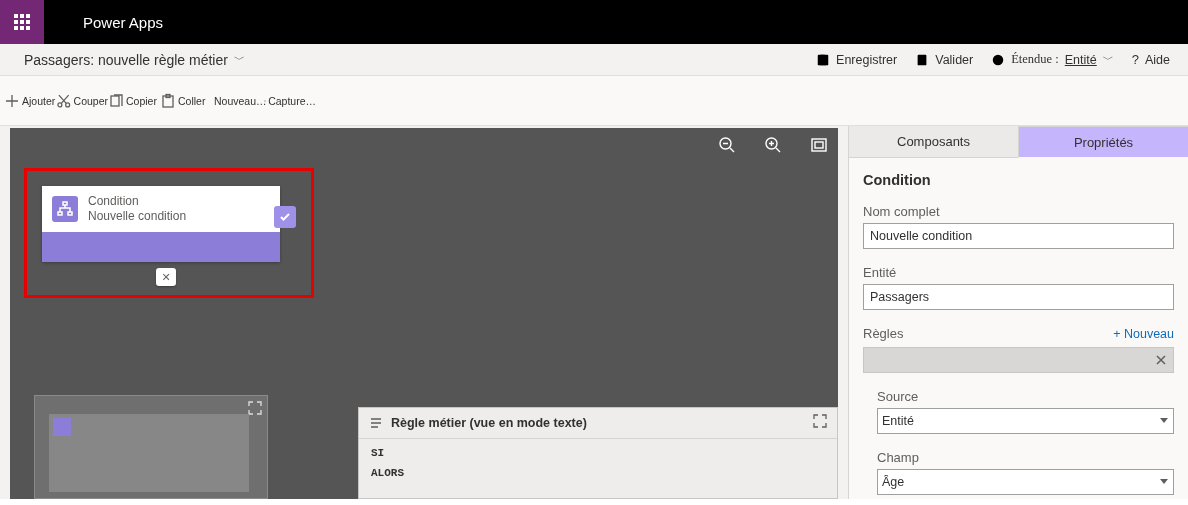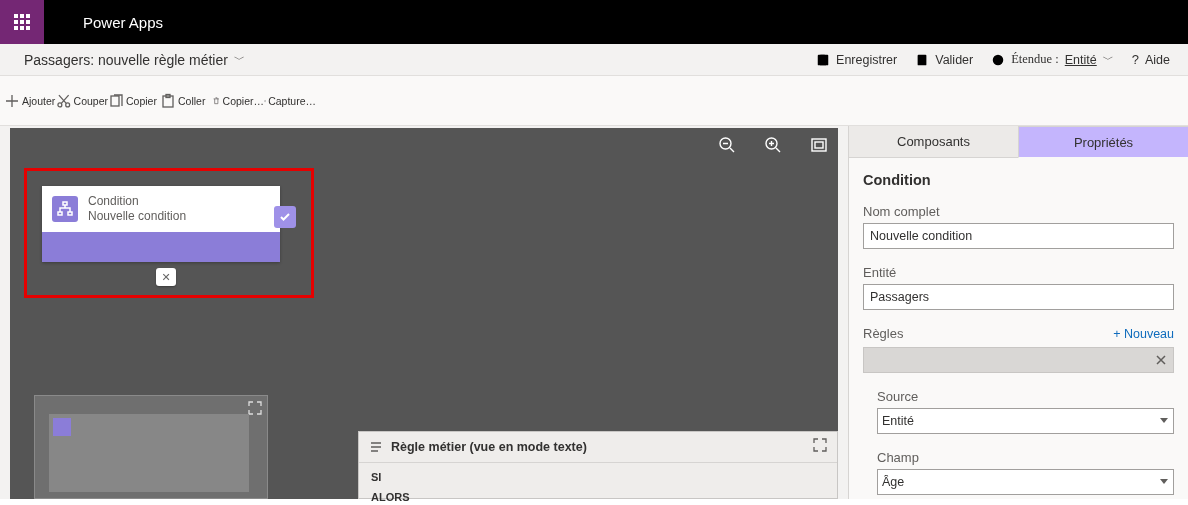--- a/index.html
+++ b/index.html
@@ -51,27 +51,27 @@
   .close-pill { position: absolute; left: 146px; top: 140px; width: 20px; height: 18px; background: #fff; border-radius: 3px; display: flex; align-items: center; justify-content: center; font-size: 11px; color: #666; box-shadow: 0 1px 2px rgba(0,0,0,.3); }
 
   
   .minimap { position: absolute; left: 24px; bottom: 0; width: 234px; height: 104px; background: #6f6f6f; border: 1px solid #8a8a8a; }
   .minimap .mm-btn { position: absolute; top: 5px; right: 5px; width: 14px; height: 14px; }
   .minimap .mm-btn svg { stroke:#ddd; fill:none; width:14px;height:14px; stroke-width:1.3;}
   .mm-inner { position:absolute; left:14px; top:18px; width:200px; height:78px; background:#878787; }
   .mm-node { position:absolute; left:4px; top:4px; width:18px; height:18px; background:#8b7dd8; }
 
   
-  .textview { position: absolute; left: 348px; bottom: 0; right: 0; height: 68px; background: #efedeb; border: 1px solid #c8c6c4; }
+  .textview { position: absolute; left: 348px; bottom: 0; right: 0; height: 92px; background: #efedeb; border: 1px solid #c8c6c4; }
   .tv-hdr { display:flex; align-items:center; justify-content:space-between; padding: 6px 10px; border-bottom:1px solid #d6d4d2;}
   .tv-hdr-left { display:flex; align-items:center; gap:8px; font-size:12.5px; font-weight:600; color:#323130;}
   .tv-hdr-left svg{ width:14px;height:14px; stroke:#605e5c; fill:none; stroke-width:1.5;}
   .tv-exp svg { width:14px;height:14px; stroke:#605e5c; fill:none; stroke-width:1.3;}
   .tv-body { padding: 4px 12px; font-size: 11px; font-weight:700; color:#323130; }
-  .tv-body div { padding: 4px 0; }
+  .tv-body div { padding: 4px 0; font-family: Liberation Mono, monospace; }
 
   
   .right-panel { width: 340px; background: #faf9f8; border-left: 1px solid #d6d4d2; display:flex; flex-direction:column; }
   .tabs { display:flex; height: 32px; }
   .tab { flex:1; display:flex; align-items:center; justify-content:center; font-size:13px; border-bottom:1px solid #d6d4d2; cursor:pointer; color:#323130; background:#eceae8; }
   .tab.active { background:#c4b5fd; border-bottom:1px solid #faf9f8; border-left:1px solid #d6d4d2; border-top:1px solid #d6d4d2; }
   .tab:first-child.active{ border-left:none;}
   .panel-body { padding: 14px 14px 0 14px; font-size:13px; color:#323130; overflow:hidden; }
   .sect-title { font-weight:600; margin-bottom:14px; font-size:14.5px; }
   .fld-label { font-size:13px; color:#605e5c; margin-bottom:4px;margin-top:16px; }
@@ -169,21 +169,21 @@
     <svg viewBox="0 0 16 16">
         <rect x="3" y="3" width="10" height="11"></rect>
         <rect x="6" y="1.5" width="4" height="3"></rect>
       </svg>
     <span>Coller</span>
   </div>
   <div class="tool-btn">
     <svg viewBox="0 0 16 16">
         <path d="M3 4h10M5 4v9h6V4M6.5 2h3v2"></path>
       </svg>
-    <span>Copier…</span>
+    <span>Nouveau…</span>
   </div>
   <div class="tool-btn">
     <svg viewBox="0 0 16 16">
         <rect x="2" y="5" width="12" height="8" rx="1"></rect>
         <circle cx="8" cy="9" r="2.3"></circle>
         <path d="M6 5l1-2h2l1 2"></path>
       </svg>
     <span>Capture…</span>
   </div>
 </div>

